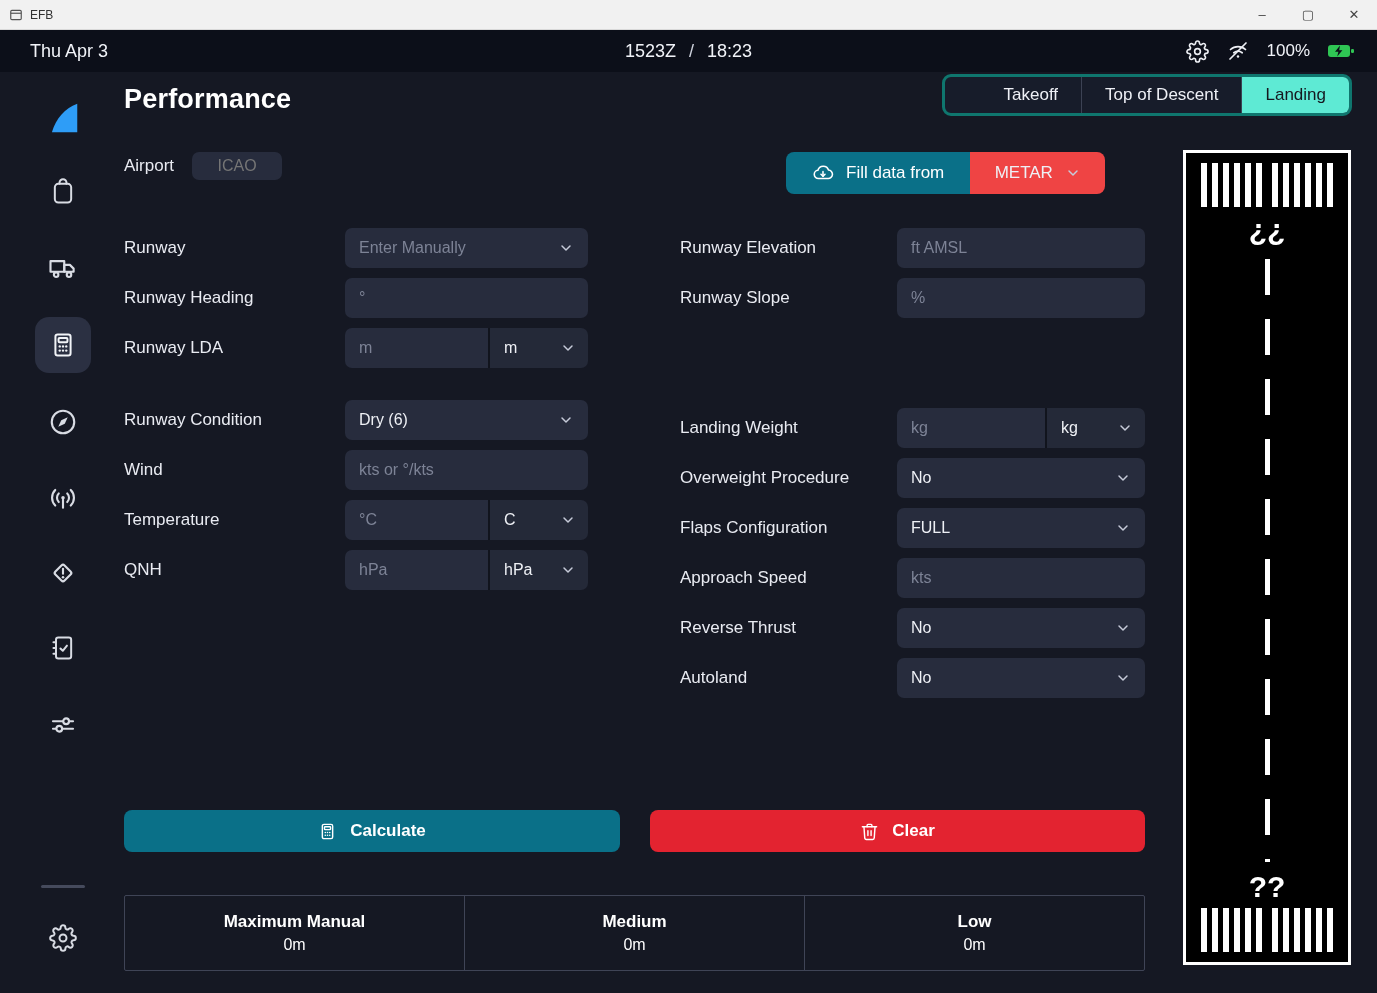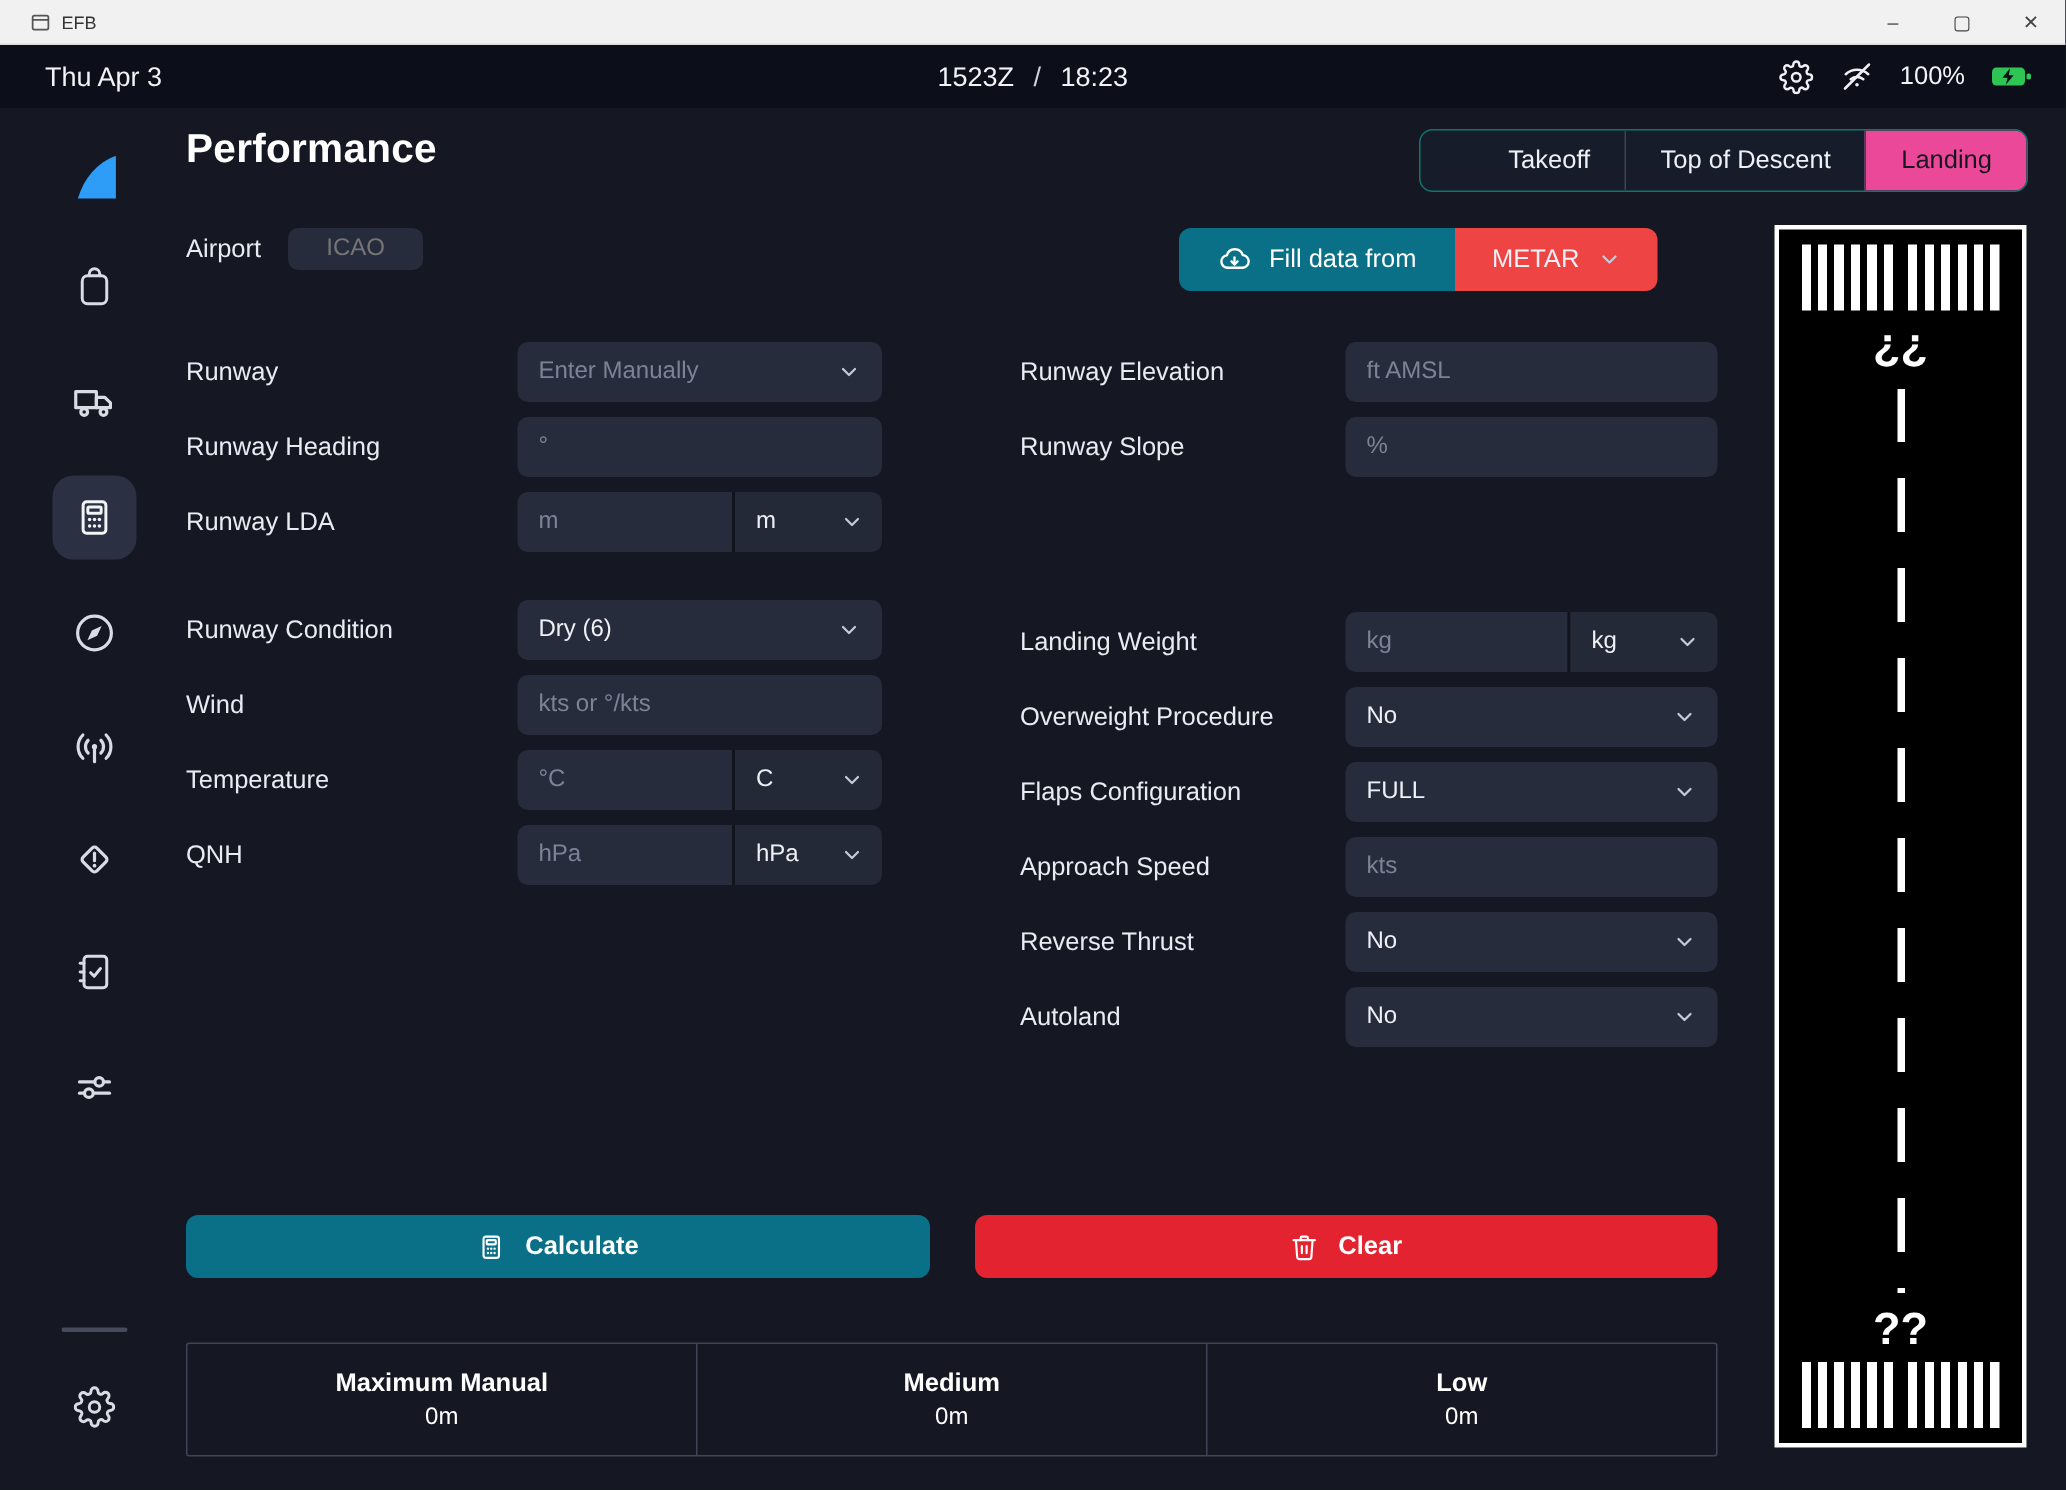--- a/index.html
+++ b/index.html
@@ -1,21 +1,21 @@
 <!DOCTYPE html>
 <html><head>
 <meta charset="utf-8">
 <style>
   * { margin:0; padding:0; box-sizing:border-box; }
   html,body { width:1377px; height:993px; background:#151823; font-family:"Liberation Sans",sans-serif; overflow:hidden; }
   .screen { position:relative; width:1377px; height:993px; background:#151823; }
 
   
   .titlebar { position:absolute; top:0; left:0; width:100%; height:30px; background:#f1f1f1; display:flex; align-items:center; justify-content:space-between; border-bottom:1px solid #d9d9d9; }
-  .titlebar-left { display:flex; align-items:center; gap:7px; padding-left:20px; color:#333; font-size:12px; }
+  .titlebar-left { display:flex; align-items:center; gap:7px; padding-left:9px; color:#333; font-size:12px; }
   .titlebar-controls { display:flex; height:100%; }
   .tb-btn { width:46px; height:100%; display:flex; align-items:center; justify-content:center; color:#444; font-size:13px; }
 
   
   .statusbar { position:absolute; top:30px; left:0; width:100%; height:42px; background:#0c0f19; color:#f1f3f8; display:flex; align-items:center; }
   .sb-date { position:absolute; left:30px; font-size:18px; }
   .sb-clock { position:absolute; left:50%; transform:translateX(-50%); font-size:18px; display:flex; gap:13px; align-items:flex-end; }
   .sb-clock .sep { color:#cfd3de; }
   .sb-right { position:absolute; right:22px; display:flex; align-items:center; gap:17px; }
   .sb-right .pct { font-size:17px; }
@@ -23,24 +23,24 @@
 
   
   .nav-item { position:absolute; left:35px; width:56px; height:56px; display:flex; align-items:center; justify-content:center; border-radius:14px; color:#d9dce4; }
   .nav-item.active { background:#2b3042; }
   .side-divider { position:absolute; left:41px; top:813px; width:44px; height:3px; background:#454a5c; border-radius:2px; }
 
   
   .body { position:absolute; top:72px; left:0; width:1377px; height:921px; }
   .page-title { position:absolute; left:124px; top:12px; font-size:27px; font-weight:700; color:#fff; letter-spacing:0.2px; }
 
-  .tab-group { position:absolute; right:25px; top:14px; height:42px; display:flex; border:1px solid #0f766e; border-radius:9px; background:#171c2a; overflow:hidden;padding-left:36px; }
+  .tab-group { position:absolute; right:25px; top:2px; height:42px; display:flex; border:3px solid #0f766e; border-radius:9px; background:#171c2a; overflow:hidden;padding-left:36px; }
   .tab { padding:0 23px; display:flex; align-items:center; font-size:17px; color:#eef0f6; }
   .tab + .tab { border-left:1px solid #3c4254; }
-  .tab.active { background:#ec4899; color:#15181f; font-weight:500; }
+  .tab.active { background:#5eead4; color:#15181f; font-weight:500; }
 
   .airport-row { position:absolute; left:124px; top:80px; display:flex; align-items:center; gap:18px; }
   .airport-row .f-label { width:auto; }
   .icao-input { width:90px; height:28px; background:#272c3d; border:none; border-radius:7px; color:#eef0f5; font-size:16px; text-align:center; }
 
   .fill-group { position:absolute; left:786px; top:80px; height:42px; display:flex; }
   .fill-btn { display:flex; align-items:center; gap:12px; padding:0 26px; background:#0a7088; color:#fff; font-size:17px; border-radius:8px 0 0 8px; }
   .metar-select { width:135px; background:#ef4444; color:#eef0f5; font-size:17px; display:flex; align-items:center; justify-content:center; gap:12px; border-radius:0 8px 8px 0; }
 
   

